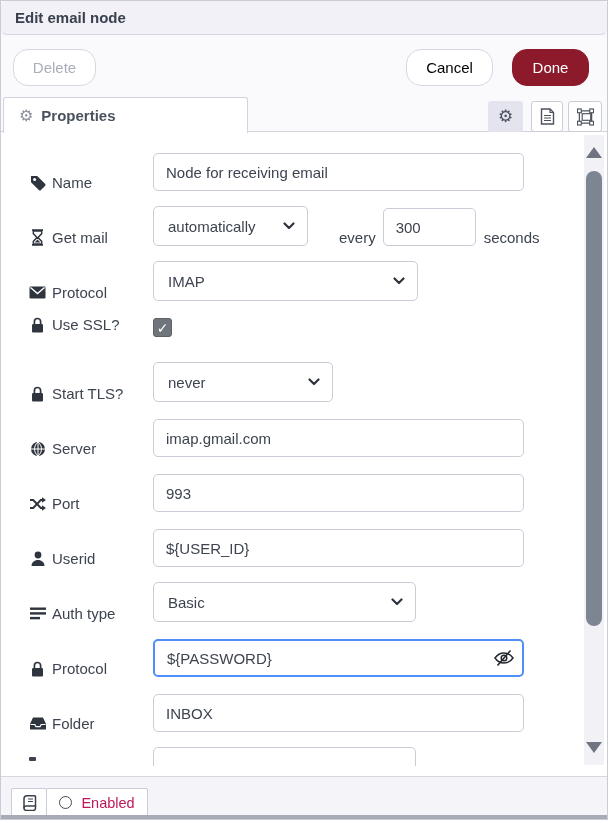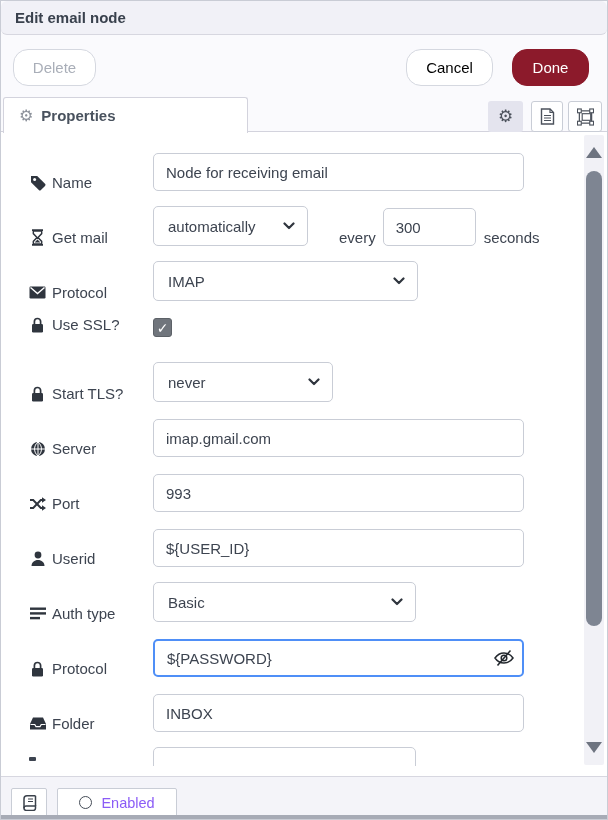--- a/index.html
+++ b/index.html
@@ -92,21 +92,21 @@
   .footer {
     position:absolute; top:775px; left:0; right:0; height:41px;
     background:#f4f4f9; border-top:1px solid #d7d7e0;
   }
   .foot-btn {
     position:absolute; top:11px; height:29px; background:#fff;
     border:1px solid #c9cdd6; border-radius:2px;
     display:flex; align-items:center; justify-content:center; cursor:pointer;
   }
   .foot-book { left:10px; width:36px; }
-  .foot-enabled { left:56px; width:120px; gap:9px; color:#8b5cf6; font-size:14.5px; }
+  .foot-enabled { left:45px; width:102px; gap:9px; color:#be185d; font-size:14.5px; }
   .circle-o { width:13px; height:13px; border:1.6px solid #454c57; border-radius:50%; }
   .bottomstrip { position:absolute; left:0; right:0; bottom:0; height:4px; background:#a7abb6; }
   .chev svg { display:block; }
 </style>
 </head>
 <body>
 
 <div class="window">
 
   <div class="titlebar">

